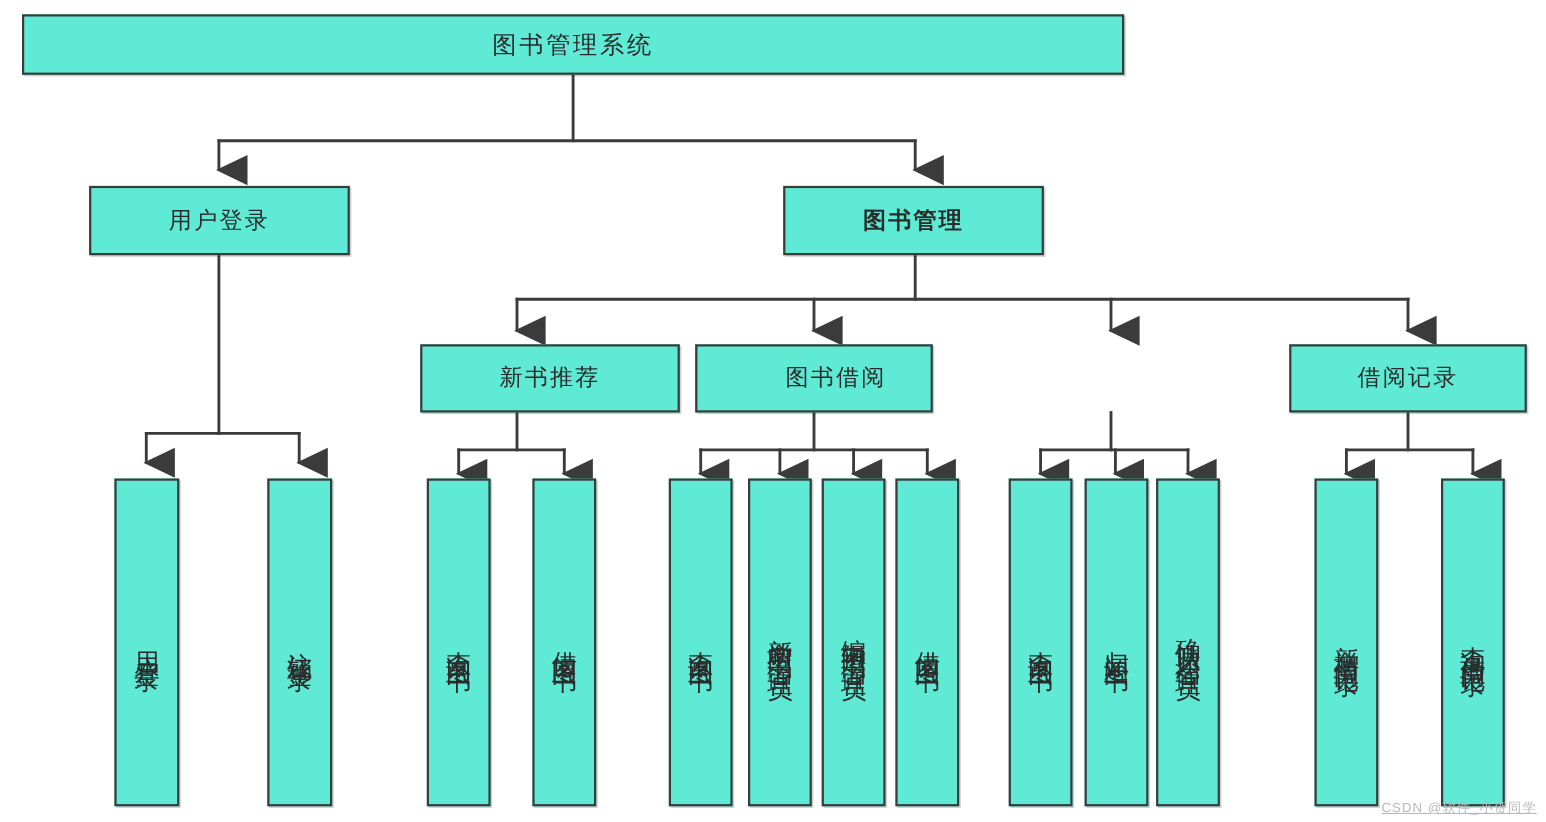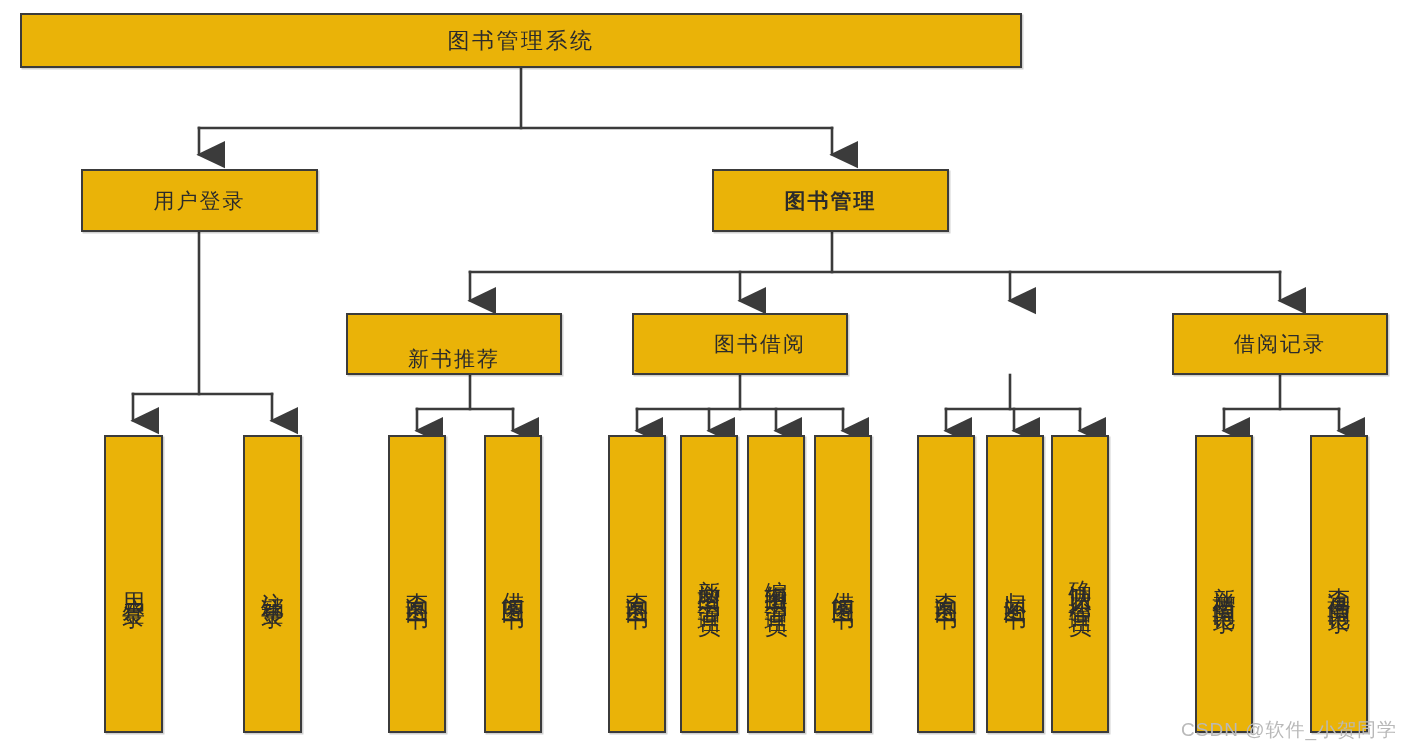--- a/index.html
+++ b/index.html
@@ -19,21 +19,21 @@
   #wires{
     position:absolute;
     left:0; top:0;
     width:1405px; height:747px;
     pointer-events:none;
   }
   
   .node{
     position:absolute;
     box-sizing:border-box;
-    background:#eab308;
+    background:#5eead4;
     border:2.5px solid #3b3b3b;
     display:flex;
     align-items:center;
     justify-content:center;
     color:#2b2b2b;
     box-shadow:1.5px 1.5px 0 rgba(0,0,0,0.18);
   }
   .node .label{
     display:block;
     text-align:center;
@@ -57,25 +57,26 @@
     writing-mode:vertical-rl;
     text-orientation:upright;
     font-size:23px;
     letter-spacing:5px;
     line-height:1;
   }
   .watermark{
     position:absolute;
     right:8px;
     bottom:4px;
-    font-size:19px;
+    font-size:12px;
     color:#b9b9b9;
     letter-spacing:1px;
     white-space:nowrap;
     user-select:none;
+    text-decoration:underline;
   }
 </style>
 </head>
 <body>
 
 <div id="canvas">
 
   <svg id="wires" viewBox="0 0 1405 747" width="1405" height="747" xmlns="http://www.w3.org/2000/svg">
     <defs>
       <marker id="arrow" viewBox="0 0 12 12" refX="5.5" refY="10.5" markerWidth="12" markerHeight="12" orient="auto-start-reverse">
@@ -132,21 +133,21 @@
   </div>
 
   <div class="node h" style="left:81px; top:169px; width:237px; height:63px;">
     <span class="label">用户登录</span>
   </div>
 
   <div class="node h" style="left:712px; top:169px; width:237px; height:63px;font-weight:bold;">
     <span class="label">图书管理</span>
   </div>
 
-  <div class="node h" style="left:346px; top:313px; width:216px; height:62px;align-items:flex-end;">
+  <div class="node h" style="left:382px; top:313px; width:236px; height:62px;">
     <span class="label">新书推荐</span>
   </div>
 
   <div class="node h" style="left:632px; top:313px; width:216px; height:62px;padding-left:40px;">
     <span class="label">图书借阅</span>
   </div>
 
 
   <div class="node h" style="left:1172px; top:313px; width:216px; height:62px;">
     <span class="label">借阅记录</span>

